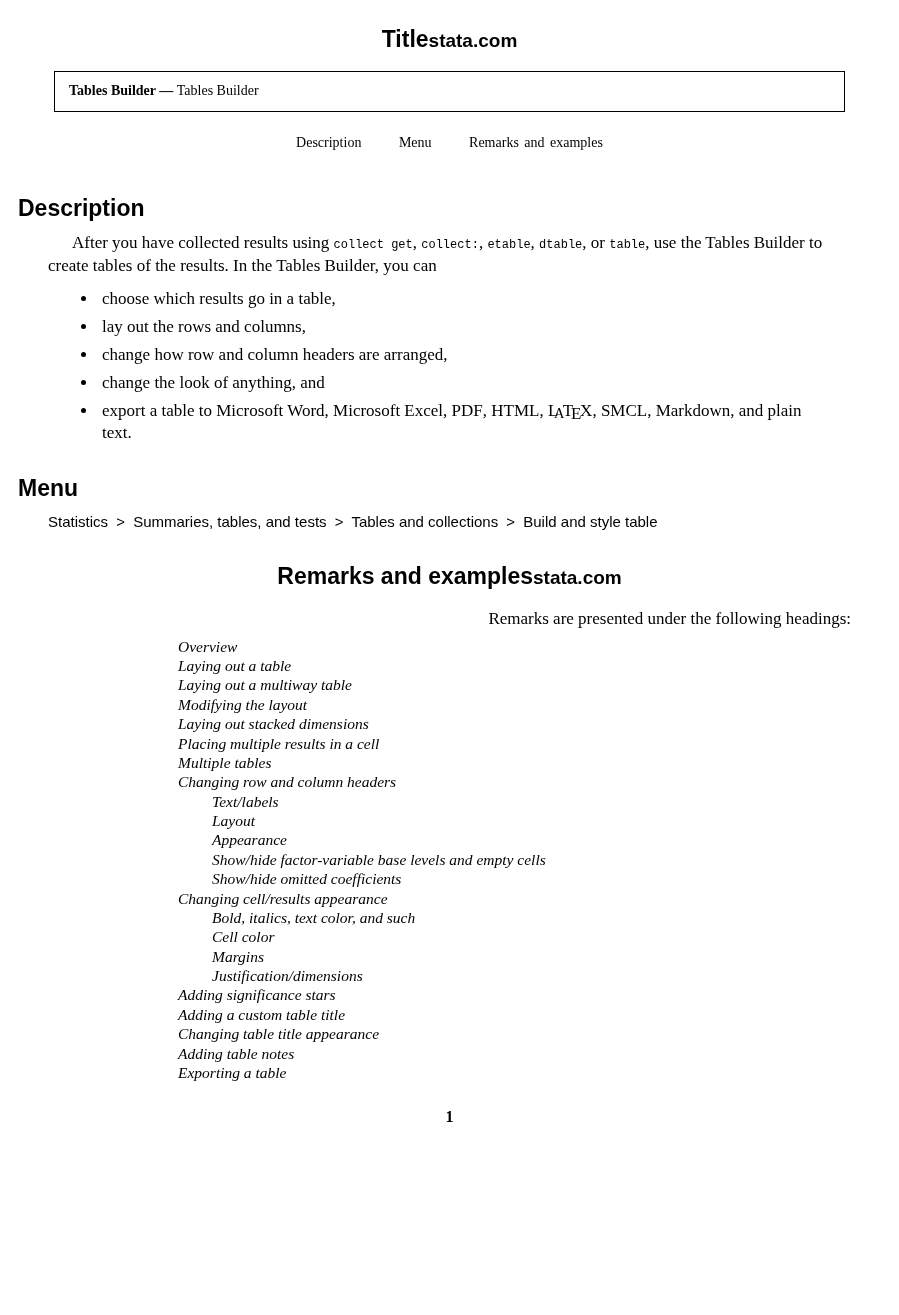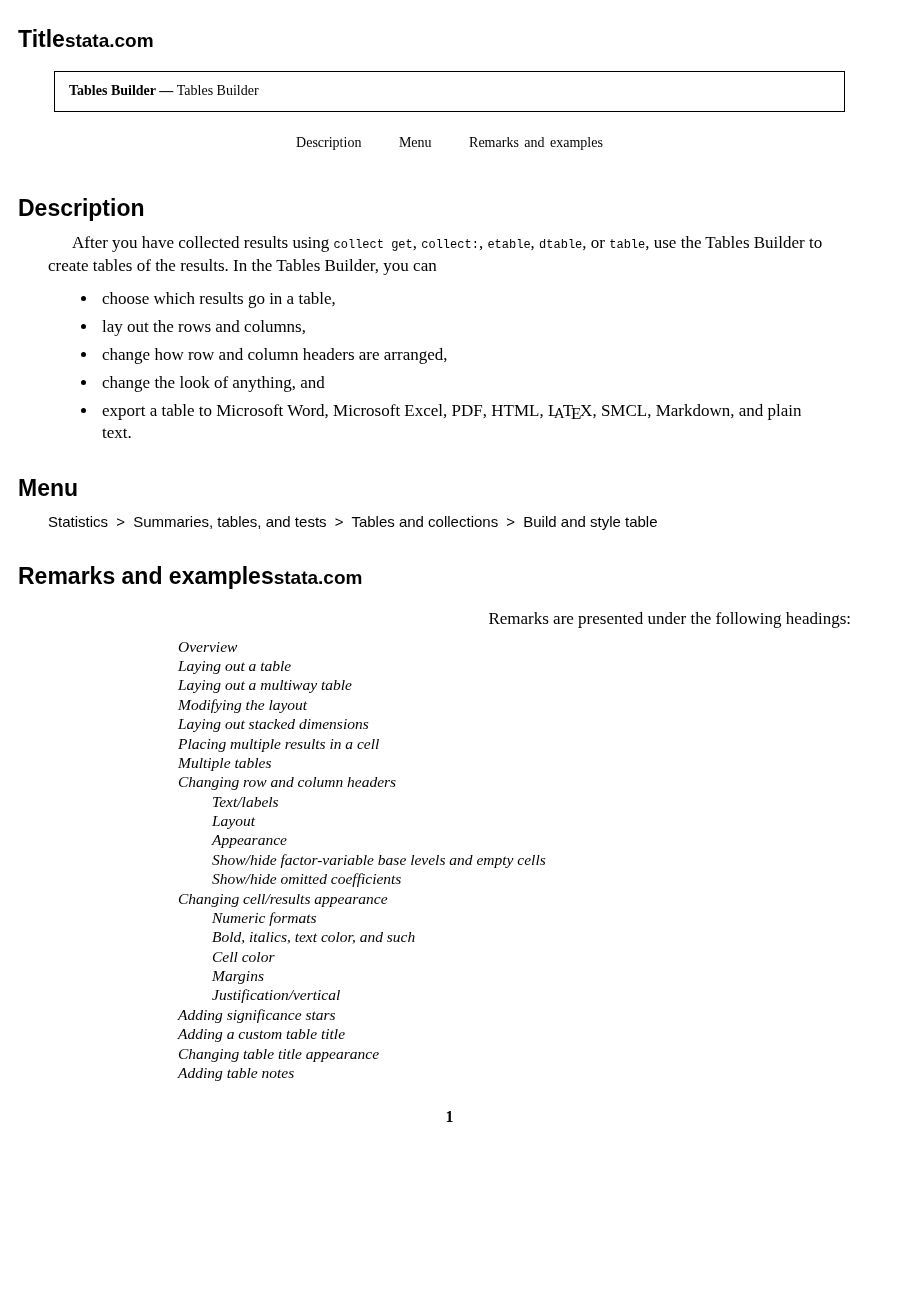--- a/index.html
+++ b/index.html
@@ -8,21 +8,21 @@
     line-height: 1.35;
     color: #000;
     background: #fff;
     margin: 0;
     padding: 24px 18px 40px 18px;
     width: 899px;
     box-sizing: border-box;
   }
   .header-row {
     display: flex;
-    justify-content: flex-start;
+    justify-content: center;
     align-items: baseline;
   }
   h1.section {
     font-family: Arial, Helvetica, sans-serif;
     font-weight: bold;
     font-size: 23px;
     margin: 0 0 8px 0;
   }
   .brand {
     font-family: Arial, Helvetica, sans-serif;
@@ -149,24 +149,24 @@
   <div>Laying out stacked dimensions</div>
   <div>Placing multiple results in a cell</div>
   <div>Multiple tables</div>
   <div>Changing row and column headers</div>
   <div class="sub">Text/labels</div>
   <div class="sub">Layout</div>
   <div class="sub">Appearance</div>
   <div class="sub">Show/hide factor-variable base levels and empty cells</div>
   <div class="sub">Show/hide omitted coefficients</div>
   <div>Changing cell/results appearance</div>
-  <div class="sub">Numeric formats</div>
   <div class="sub">Bold, italics, text color, and such</div>
   <div class="sub">Cell color</div>
   <div class="sub">Margins</div>
-  <div class="sub">Justification/vertical</div>
+  <div class="sub">Justification/dimensions</div>
   <div>Adding significance stars</div>
   <div>Adding a custom table title</div>
   <div>Changing table title appearance</div>
   <div>Adding table notes</div>
+  <div>Exporting a table</div>
 </div>
 
 <div class="page-num">1</div>
 
 </body></html>

